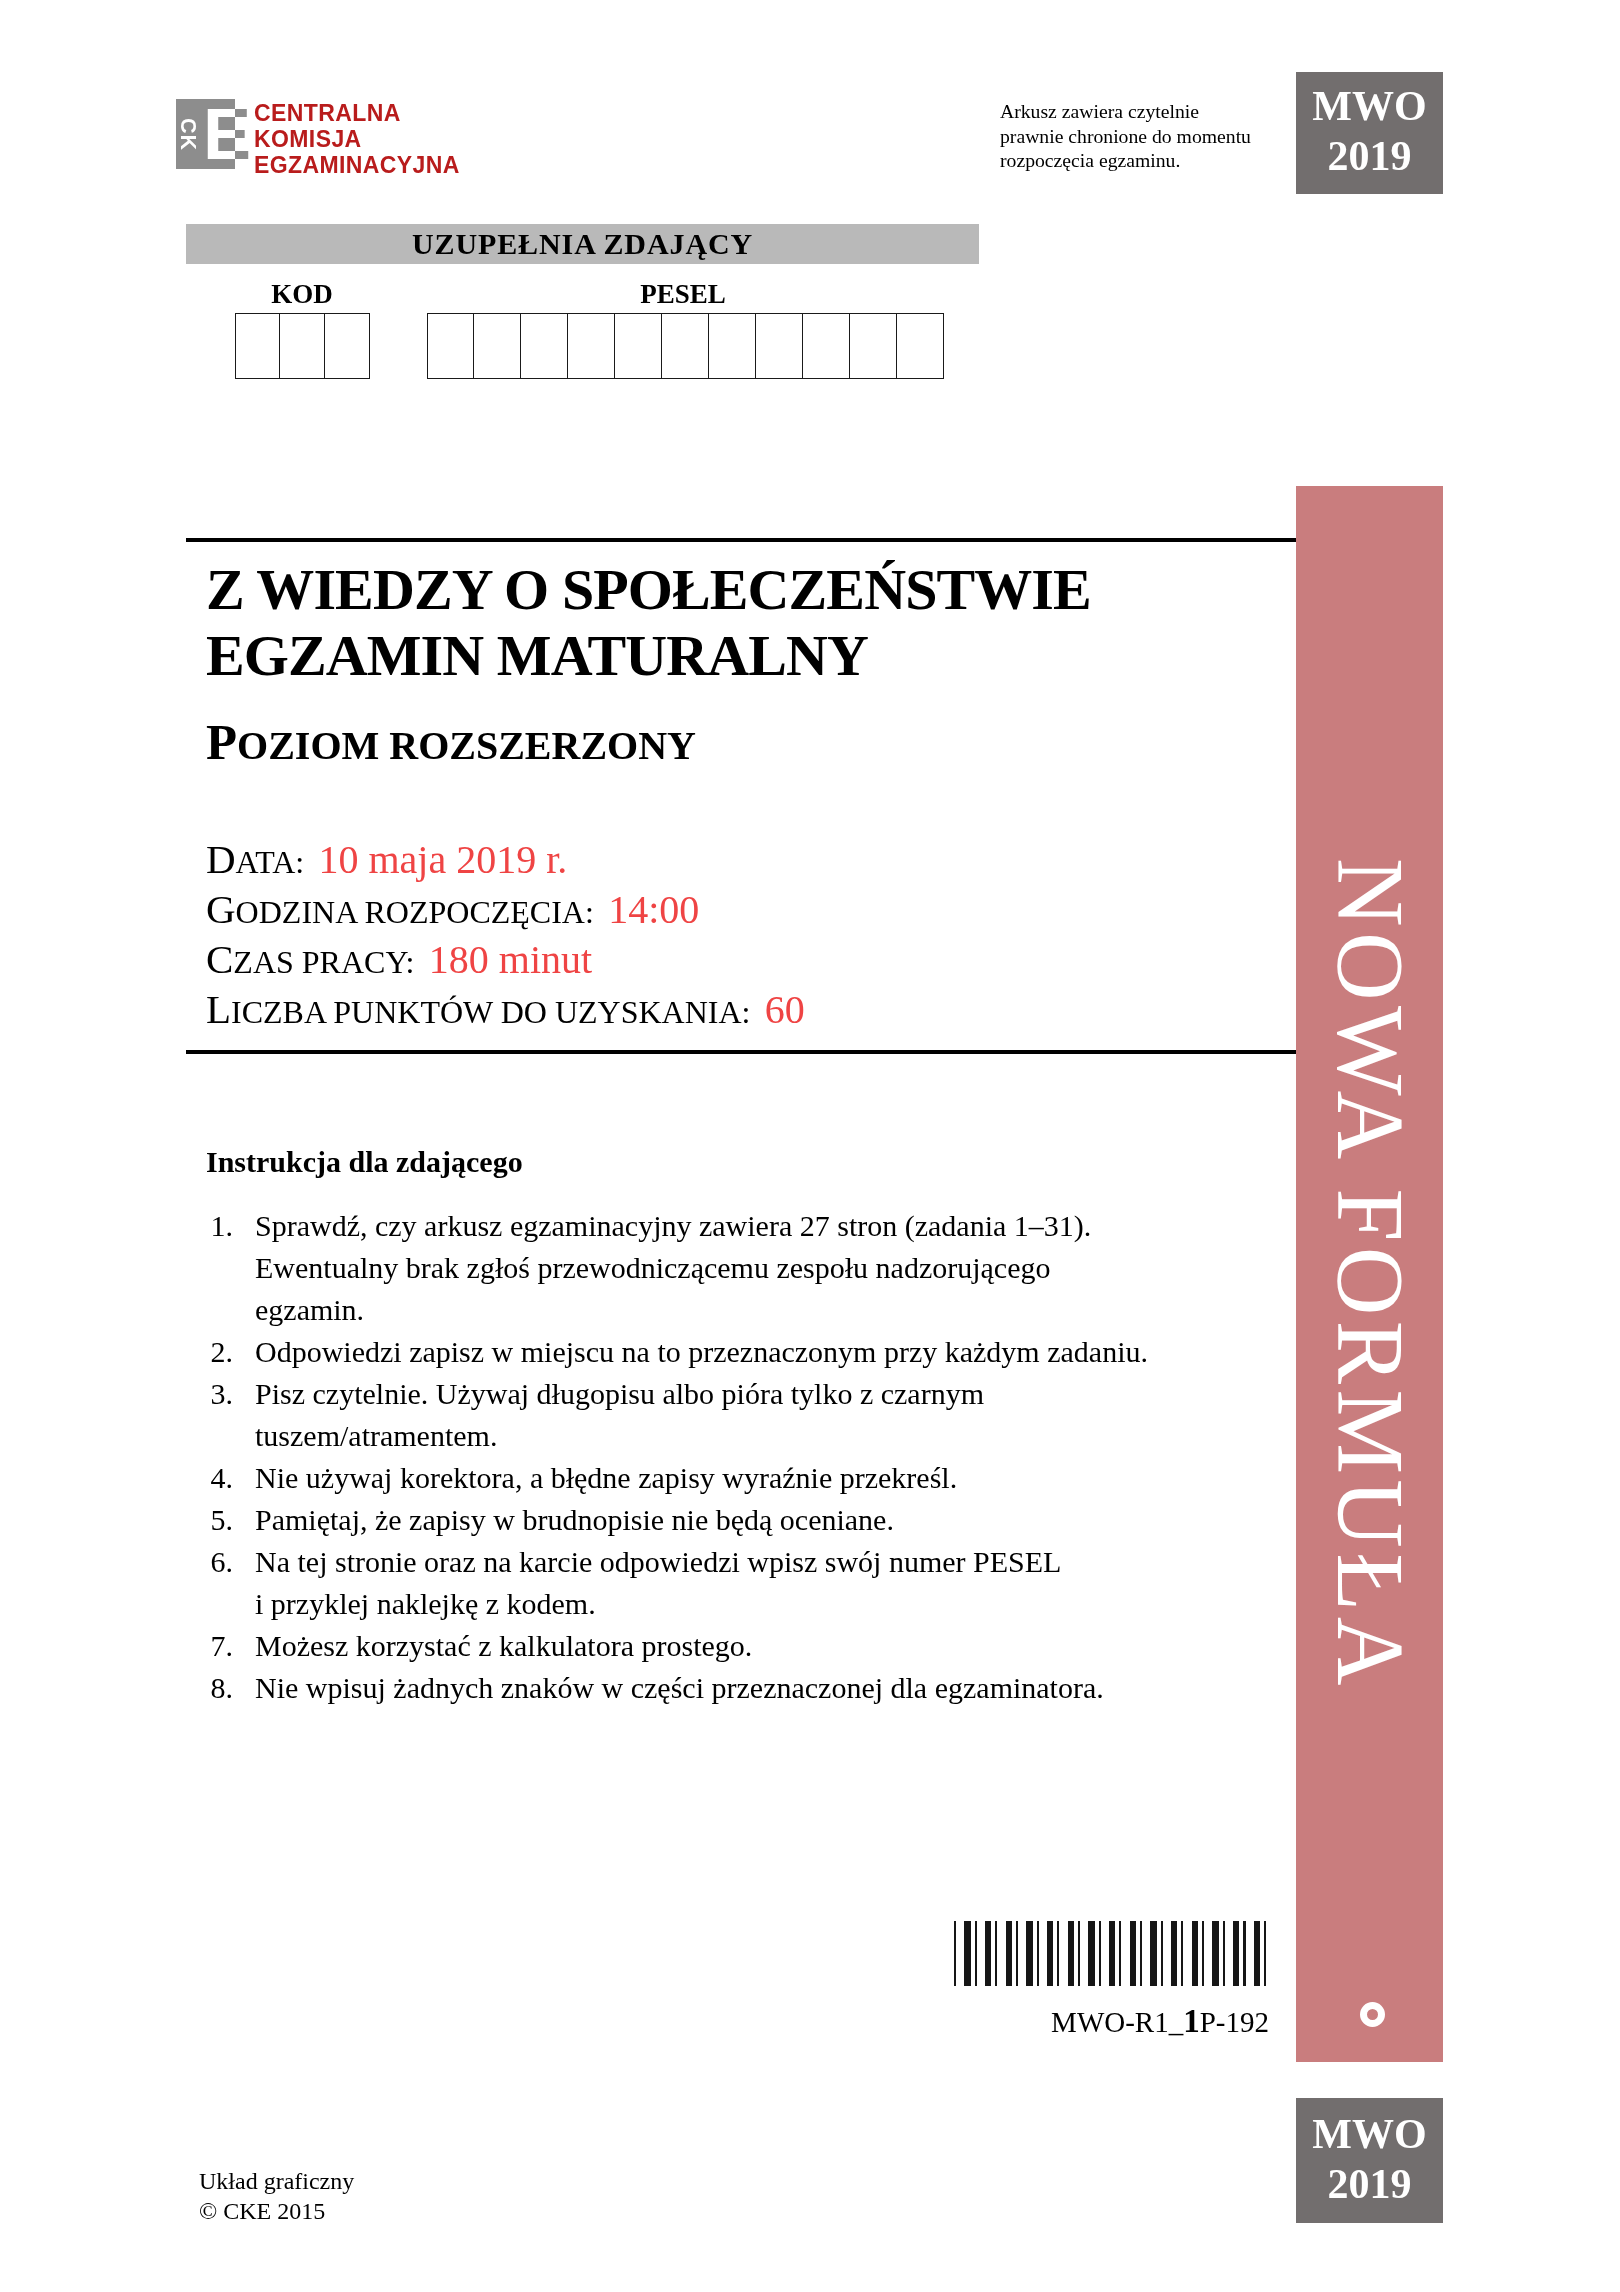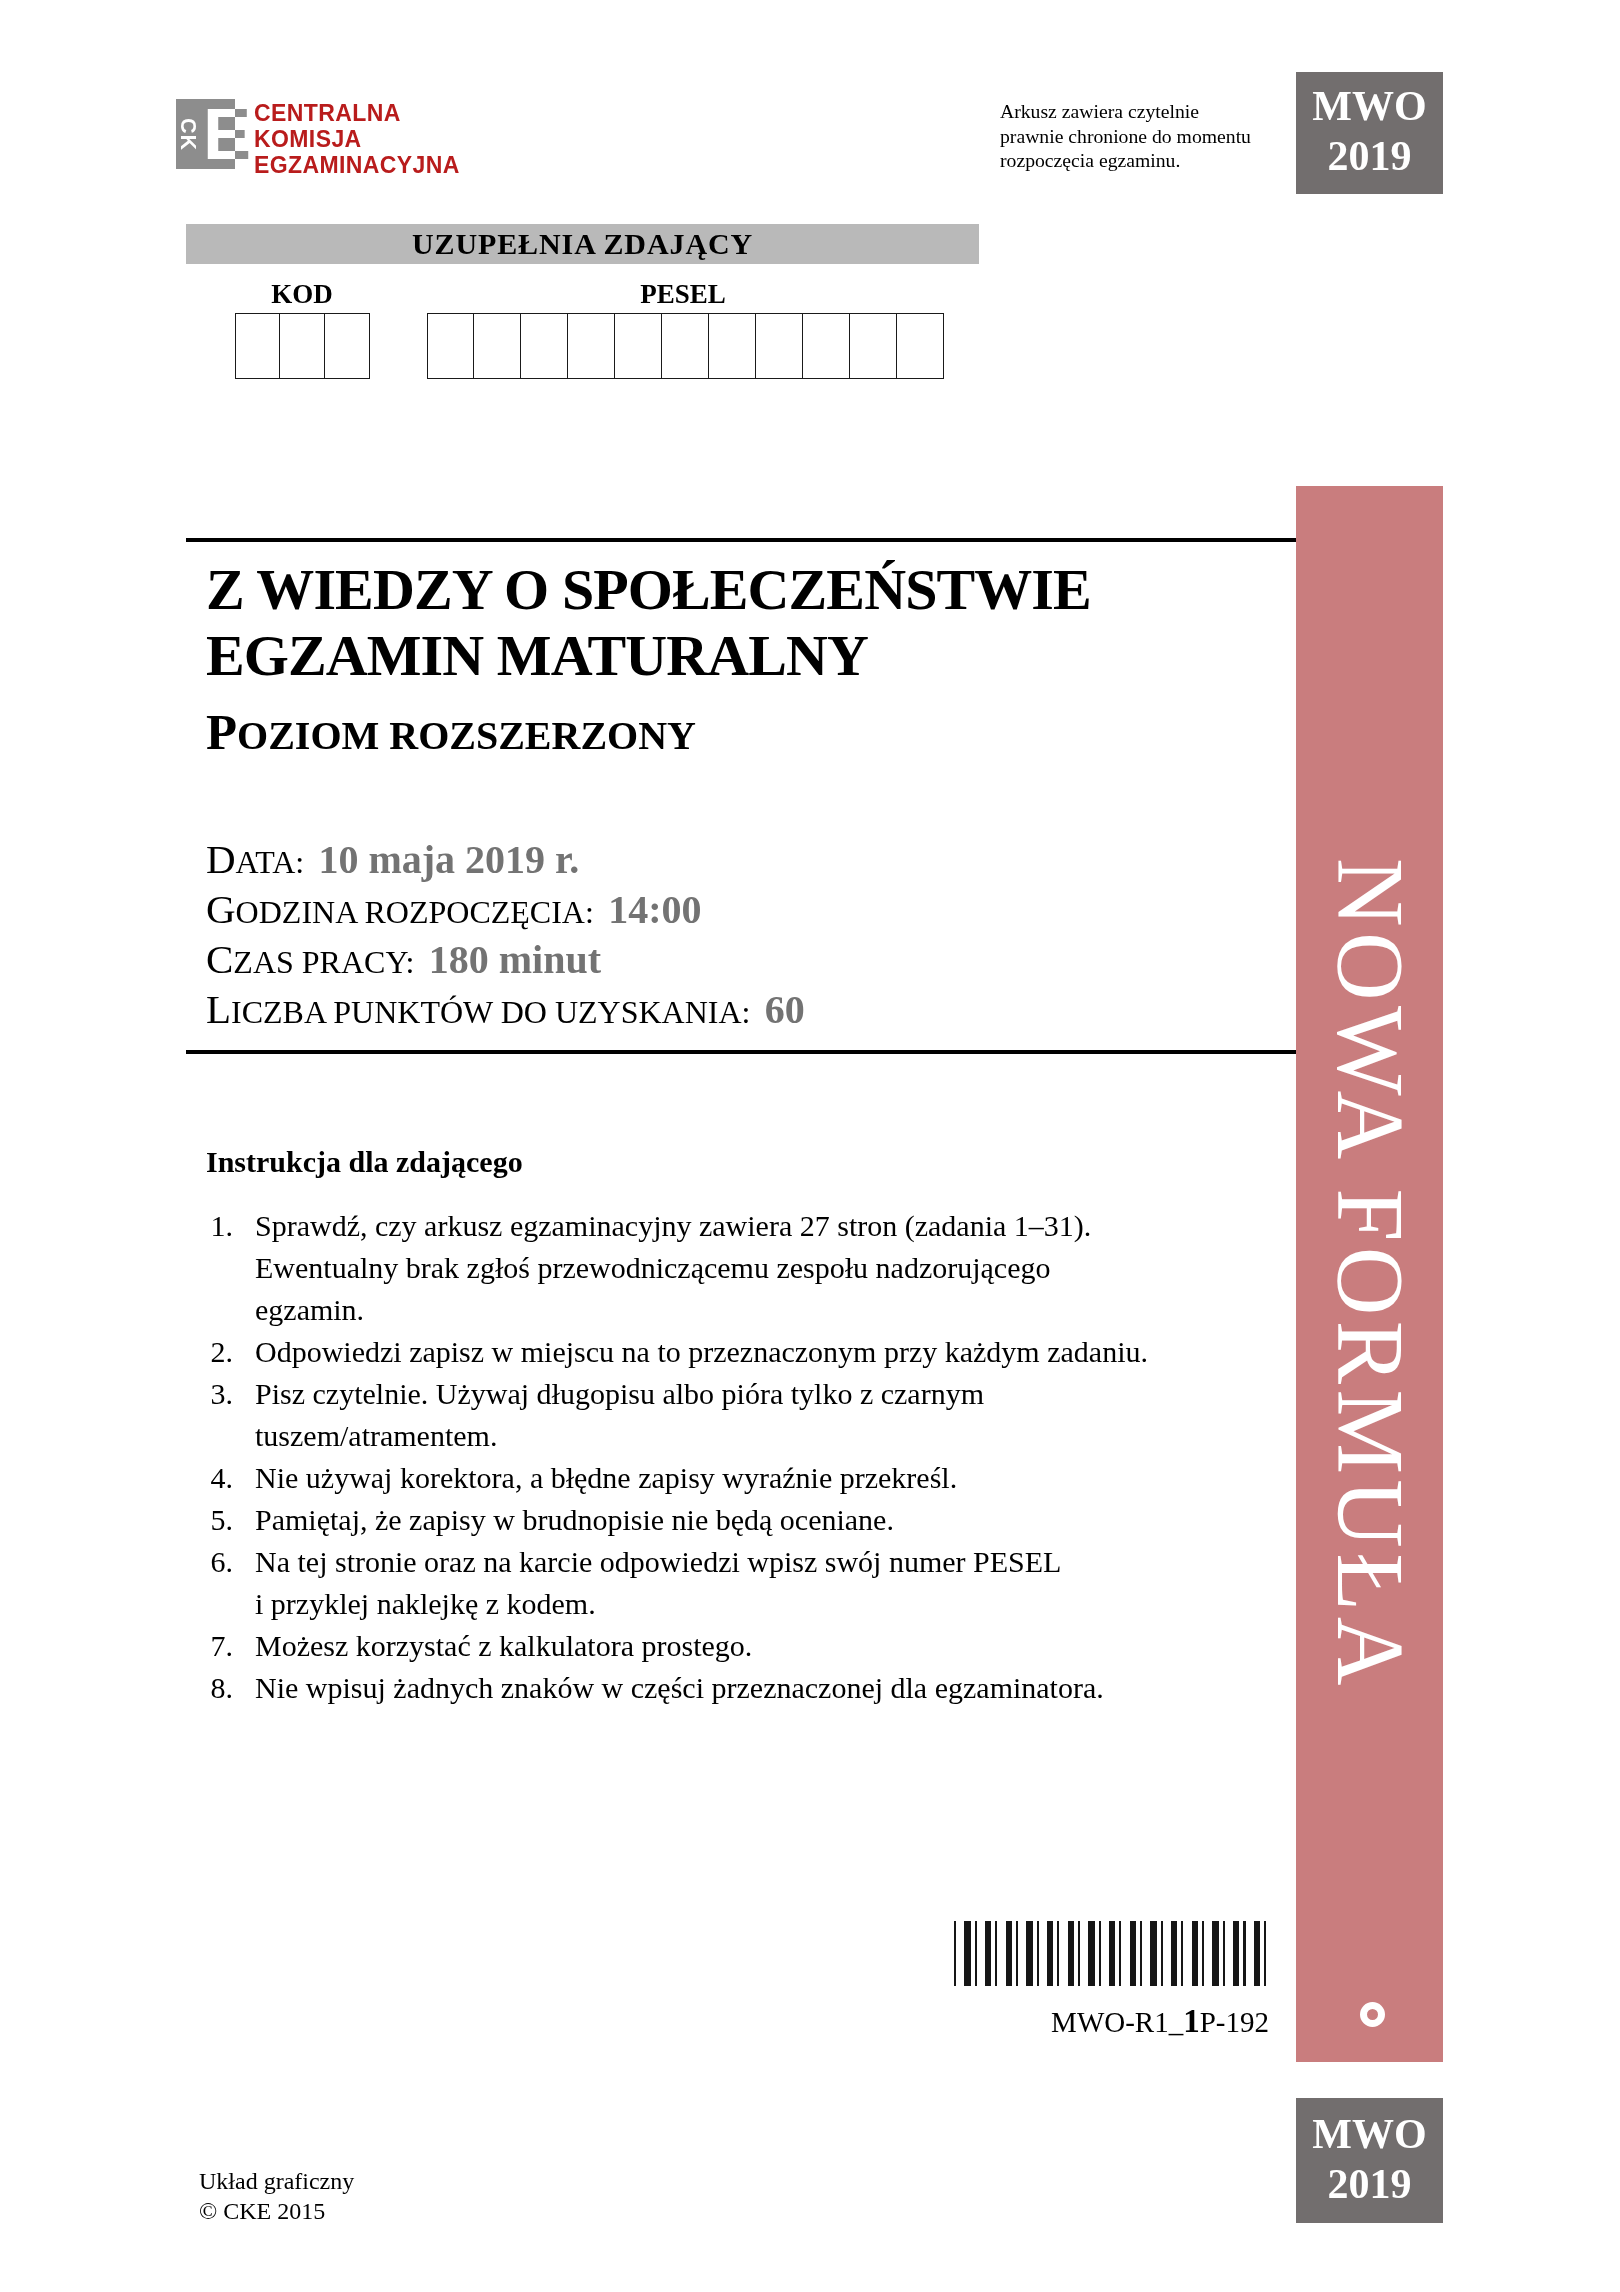--- a/index.html
+++ b/index.html
@@ -52,31 +52,31 @@
     align-items:center; justify-content:center; font-style:italic; font-size:27px; line-height:36px; color:#000; }
 
   
   .rule { position:absolute; left:186px; width:1111px; height:3.6px; background:#000; }
   .rule-1 { top:538px; }
   .rule-2 { top:1050px; }
 
   
   .title { position:absolute; left:206px; top:557px; font-weight:bold; color:#000; }
   .title .t-line { font-size:58px; line-height:66px; letter-spacing:-0.9px; }
-  .level { margin-top:18px; font-size:40px; line-height:50px; letter-spacing:0; }
+  .level { margin-top:28px; font-size:40px; line-height:50px; letter-spacing:0; }
   .first-big { display:inline-block; }
   .first-big::first-letter { font-size:123%; }
   .level.first-big::first-letter { font-size:127%; }
 
   
   .info { position:absolute; left:206px; top:835px; }
   .info-row { display:flex; align-items:baseline; height:50px; }
   .info-label { display:inline-block; font-size:32px; color:#000; }
   .info-label::first-letter { font-size:41px; }
-  .info-value { font-weight:bold; font-size:40px; color:#737373; margin-left:14.3px; }
+  .info-value { font-weight:normal; font-size:40px; color:#ef4444; margin-left:14.3px; }
 
   
   .instr-heading { position:absolute; left:206px; top:1145px; font-weight:bold; font-size:30px; color:#000; }
   .instr-list { position:absolute; left:206px; top:1205px; width:1102px; list-style:none; counter-reset:item; }
   .instr-list li { position:relative; padding-left:49px; font-size:30px; line-height:42px;
     white-space:pre-line; counter-increment:item; color:#000; }
   .instr-list li::before { content:counter(item) "."; position:absolute; left:4.5px; top:0; }
 
   
   .barcode { position:absolute; left:954px; top:1921px; width:315px; height:65px;

